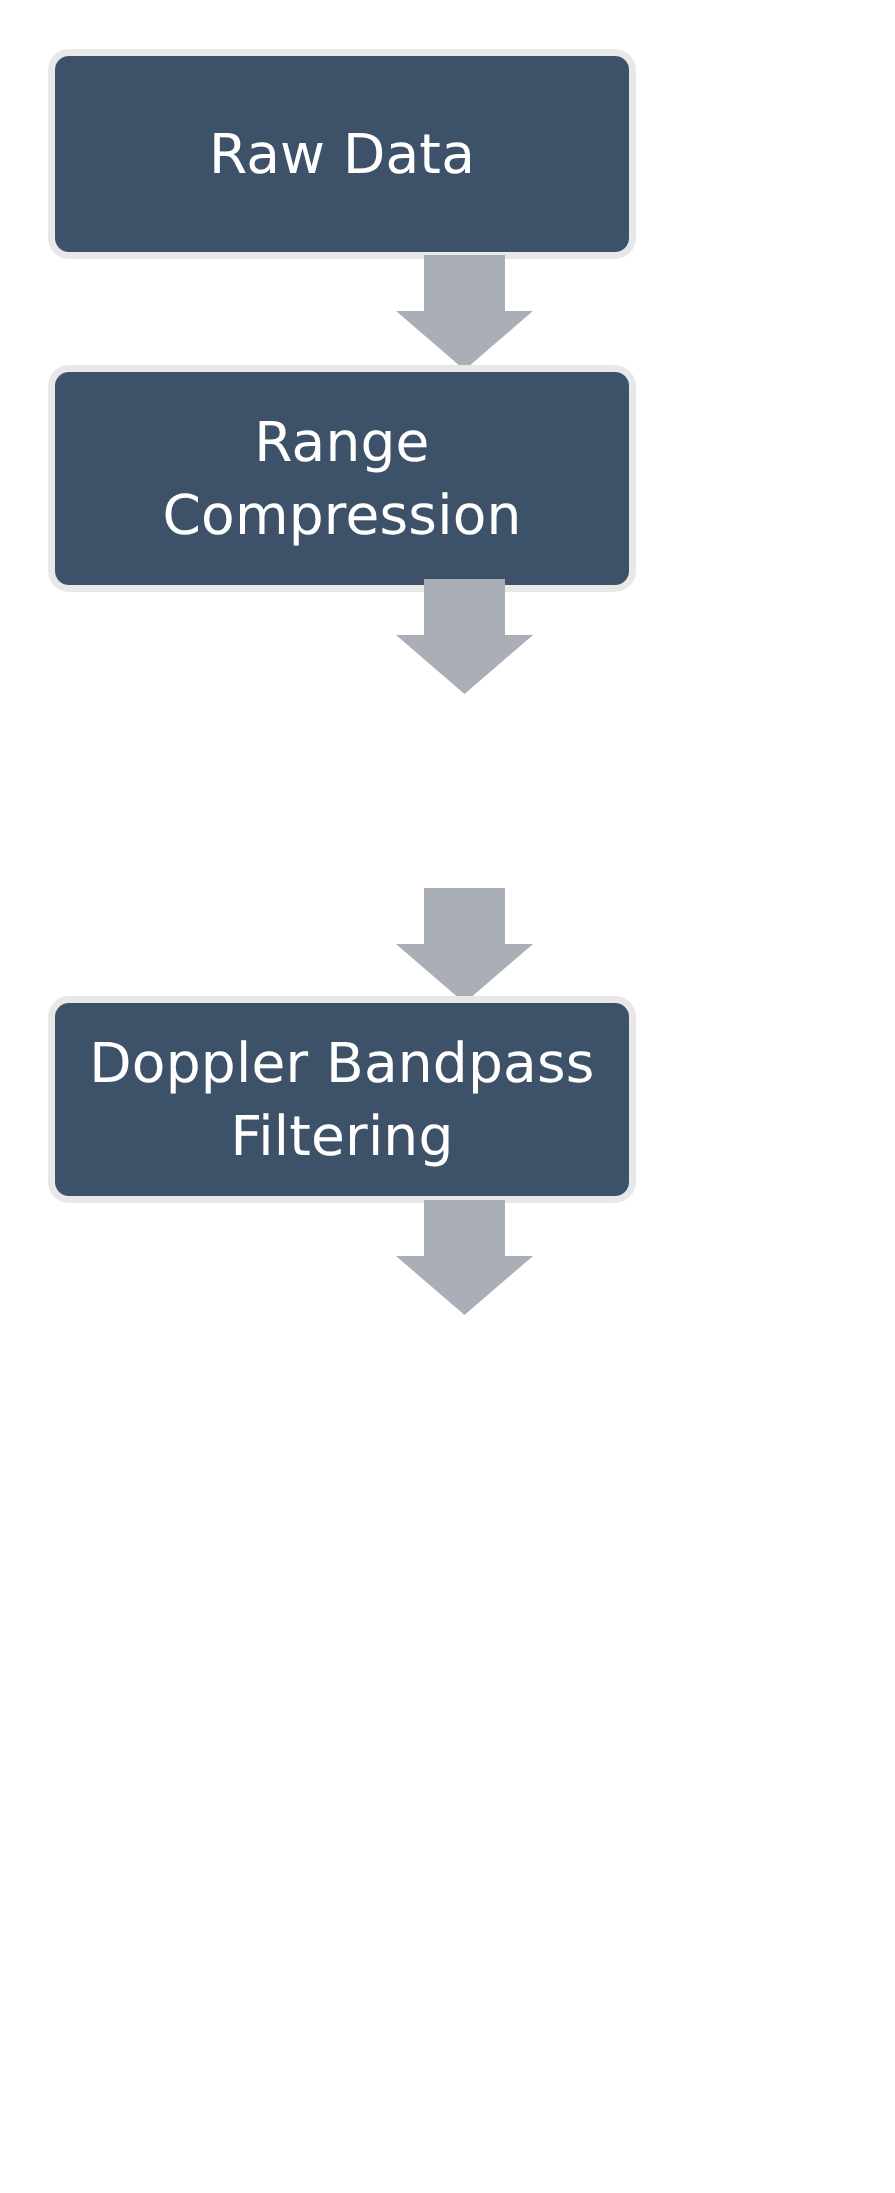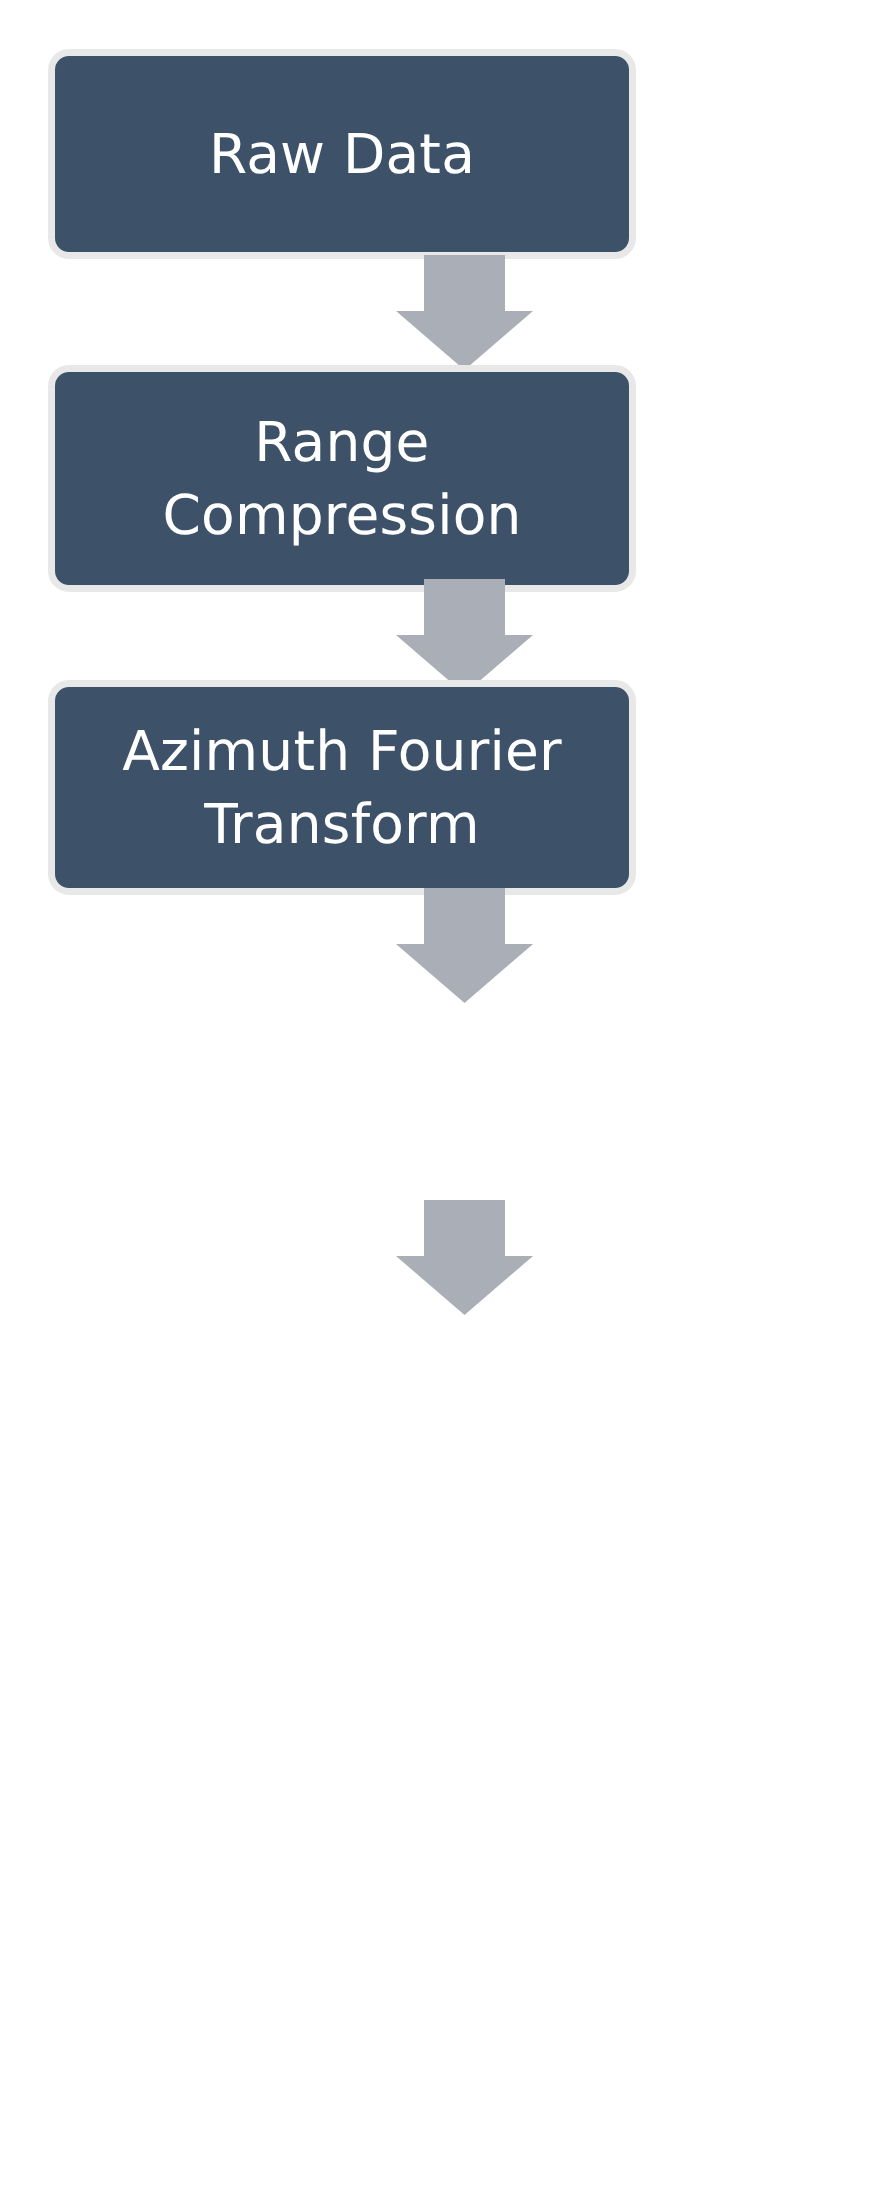--- a/index.html
+++ b/index.html
@@ -93,31 +93,31 @@
       <span class="process-node-label">Range
 Compression</span>
     </div>
 
     <div class="flow-arrow arrow-2" style="top: 563px;">
       <svg viewBox="0 0 137 115" xmlns="http://www.w3.org/2000/svg" aria-hidden="true">
         <polygon points="28,0 109,0 109,56 137,56 68.5,115 0,56 28,56" fill="#AAAEB7"></polygon>
       </svg>
     </div>
 
-    <div class="process-node node-azimuth-ft" style="top: 664px;">
-      <span class="process-node-label">Azimuth Fourier
-Transform</span>
-    </div>
 
     <div class="flow-arrow arrow-3" style="top: 872px;">
       <svg viewBox="0 0 137 115" xmlns="http://www.w3.org/2000/svg" aria-hidden="true">
         <polygon points="28,0 109,0 109,56 137,56 68.5,115 0,56 28,56" fill="#AAAEB7"></polygon>
       </svg>
     </div>
 
+    <div class="process-node node-doppler-bpf" style="top: 980px;">
+      <span class="process-node-label">Doppler Bandpass
+Filtering</span>
+    </div>
 
     <div class="flow-arrow arrow-4" style="top: 1184px;">
       <svg viewBox="0 0 137 115" xmlns="http://www.w3.org/2000/svg" aria-hidden="true">
         <polygon points="28,0 109,0 109,56 137,56 68.5,115 0,56 28,56" fill="#AAAEB7"></polygon>
       </svg>
     </div>
 
 
   </div>
 </div>

